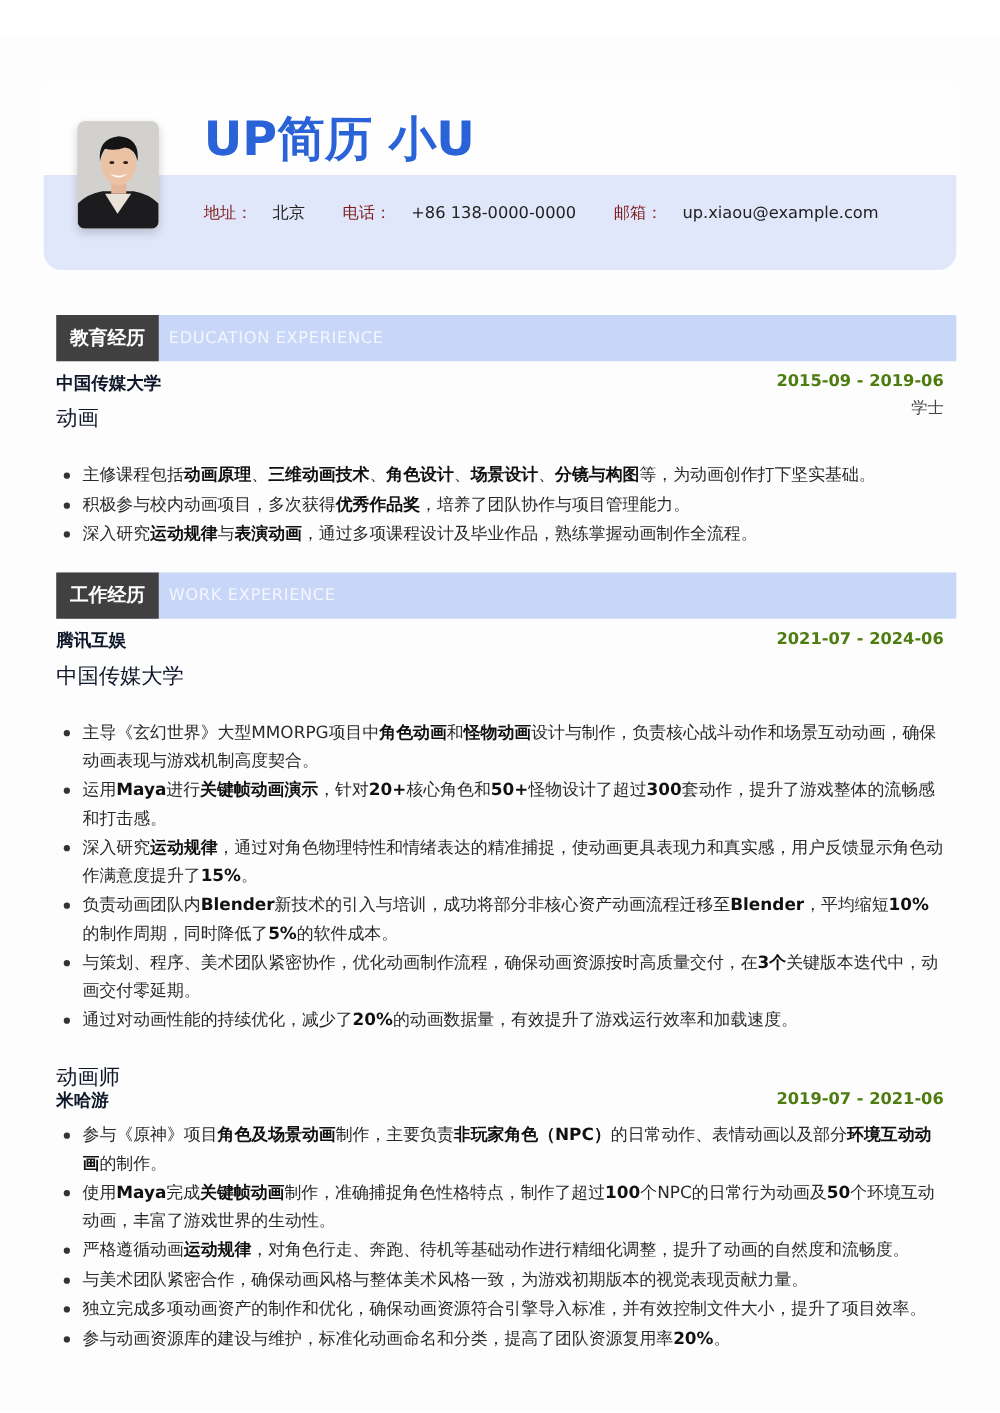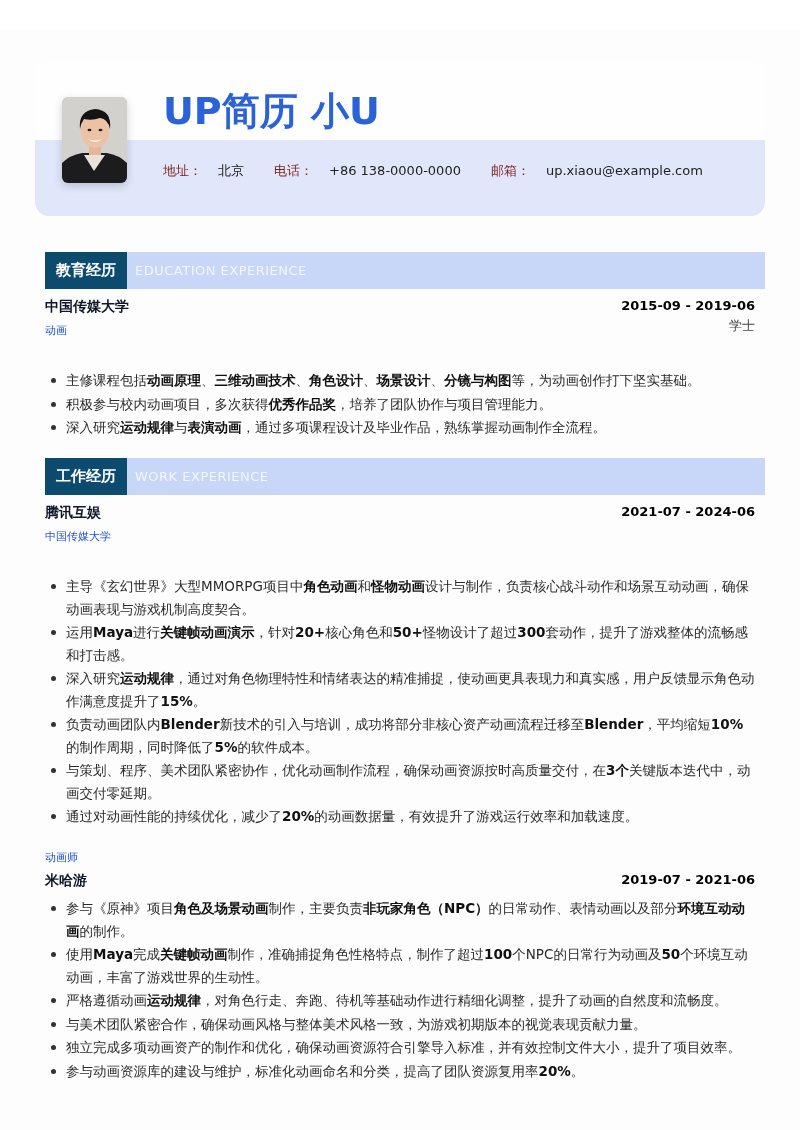--- a/index.html
+++ b/index.html
@@ -8,26 +8,26 @@
   .top-band { position: absolute; left: 0; top: 0; width: 800px; height: 30px; background: #ffffff; }
   .page { position: absolute; left: 0; top: 30px; width: 800px; height: 1100px; background: #fdfdfd; }
   .header-card { position: absolute; left: 35px; top: 62px; width: 730px; height: 154px; background: #fefefe; border-radius: 12px; }
   .header-band { position: absolute; left: 35px; top: 140px; width: 730px; height: 76px; background: #e1e7fb; border-radius: 0 0 14px 14px; }
   .photo { position: absolute; left: 62px; top: 97px; width: 65px; height: 86px; border-radius: 6px; overflow: hidden; box-shadow: 0 3px 8px rgba(0,0,0,0.18); background: #cfcfcd; }
   .name { position: absolute; left: 163px; top: 89px; font-size: 38px; font-weight: bold; color: #2a62d8; letter-spacing: 0px; line-height: 44px; white-space: nowrap; }
   .contact { position: absolute; left: 163px; top: 162px; font-size: 13px; color: #333; display: flex; white-space: nowrap; line-height: 18px; }
   .contact .lbl { color: #7f1d1d; margin-right: 16px; }
   .contact .val { margin-right: 30px; color: #222; }
   .sec-bar { position: absolute; left: 45px; width: 720px; height: 37px; background: #c8d6f7; display: flex; align-items: center; }
-  .sec-title { background: #0c4a6e; color: #fff; font-size: 15px; font-weight: bold; height: 37px; line-height: 37px; padding: 0 11px; white-space: nowrap; text-align: right; }
+  .sec-title { background: #404040; color: #fff; font-size: 15px; font-weight: bold; height: 37px; line-height: 37px; padding: 0 11px; white-space: nowrap; text-align: right; }
   .sec-en { color: #f3f6ff; font-size: 13px; margin-left: 8px; letter-spacing: 0.5px; white-space: nowrap; }
   .row { position: absolute; left: 45px; width: 710px; display: flex; justify-content: space-between; font-size: 13.5px; white-space: nowrap; }
   .org { font-weight: bold; color: #0f172a; font-size: 14px; }
-  .date { font-weight: bold; color: #000000; font-size: 13px; }
-  .sub { position: absolute; left: 45px; font-size: 11px; color: #1d4ed8; white-space: nowrap; }
+  .date { font-weight: bold; color: #4d7c0f; font-size: 13px; }
+  .sub { position: absolute; left: 45px; font-size: 17px; color: #0f172a; white-space: nowrap; }
   .degree { position: absolute; right: 45px; font-size: 13px; color: #444; }
   ul.bullets { position: absolute; left: 45px; width: 710px; list-style: none; margin-top: 18px; }
   ul.bullets li { position: relative; padding-left: 21px; font-size: 13.5px; line-height: 22.5px; color: #2a2a2a; margin-bottom: 1px; }
   ul.bullets li::before { content: ""; position: absolute; left: 6px; top: 9px; width: 5px; height: 5px; border-radius: 50%; background: #333; }
   ul.bullets li b { font-weight: bold; color: #111; }
 </style>
 </head>
 <body>
 
 <div class="top-band"></div>

